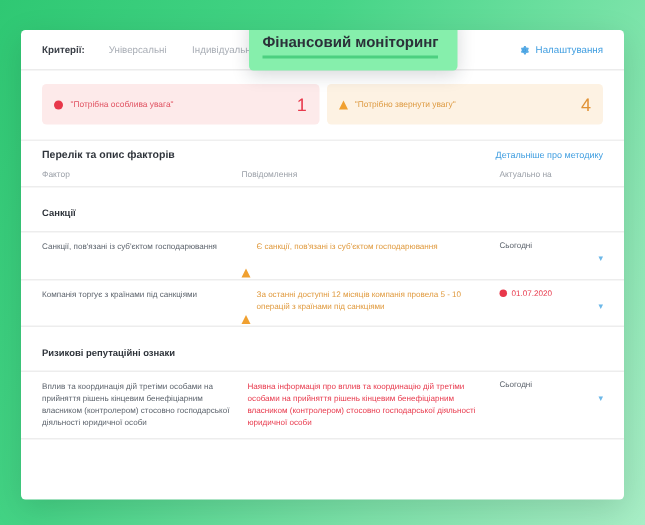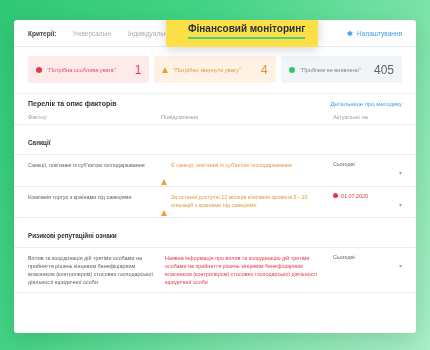--- a/index.html
+++ b/index.html
@@ -100,24 +100,24 @@
     margin-right: 4px;
     display: flex;
     align-items: center;
   }
 
   
   .float-card {
     position: absolute;
     left: 152px;
     top: -11px;
-    background: #fde047;
+    background: #86efac;
     border-radius: 3px;
     box-shadow: 0 3px 12px rgba(30,40,50,0.18);
-    padding: 9px 13px 8px 22px;
+    padding: 9px 13px 8px 9px;
     z-index: 10;
   }
   .float-card .fc-text {
     font-size: 10px;
     font-weight: bold;
     color: #2b3139;
     white-space: nowrap;
     padding-bottom: 3px;
     border-bottom: 2px solid #4cd080;
     display: inline-block;
@@ -308,25 +308,20 @@
     <div class="tile red">
       <span class="dot"></span>
       <span class="tlabel">"Потрібна особлива увага"</span>
       <span class="tnum">1</span>
     </div>
     <div class="tile orange">
       <span class="tri"></span>
       <span class="tlabel">"Потрібно звернути увагу"</span>
       <span class="tnum">4</span>
     </div>
-    <div class="tile green">
-      <span class="dot"></span>
-      <span class="tlabel">"Проблем не виявлено"</span>
-      <span class="tnum">405</span>
-    </div>
   </div>
 
   <div class="factors-head">
     <span class="factors-title">Перелік та опис факторів</span>
     <span class="method-link">Детальніше про методику</span>
   </div>
 
   <div class="table">
     <div class="thead">
       <div class="col-factor">Фактор</div>

